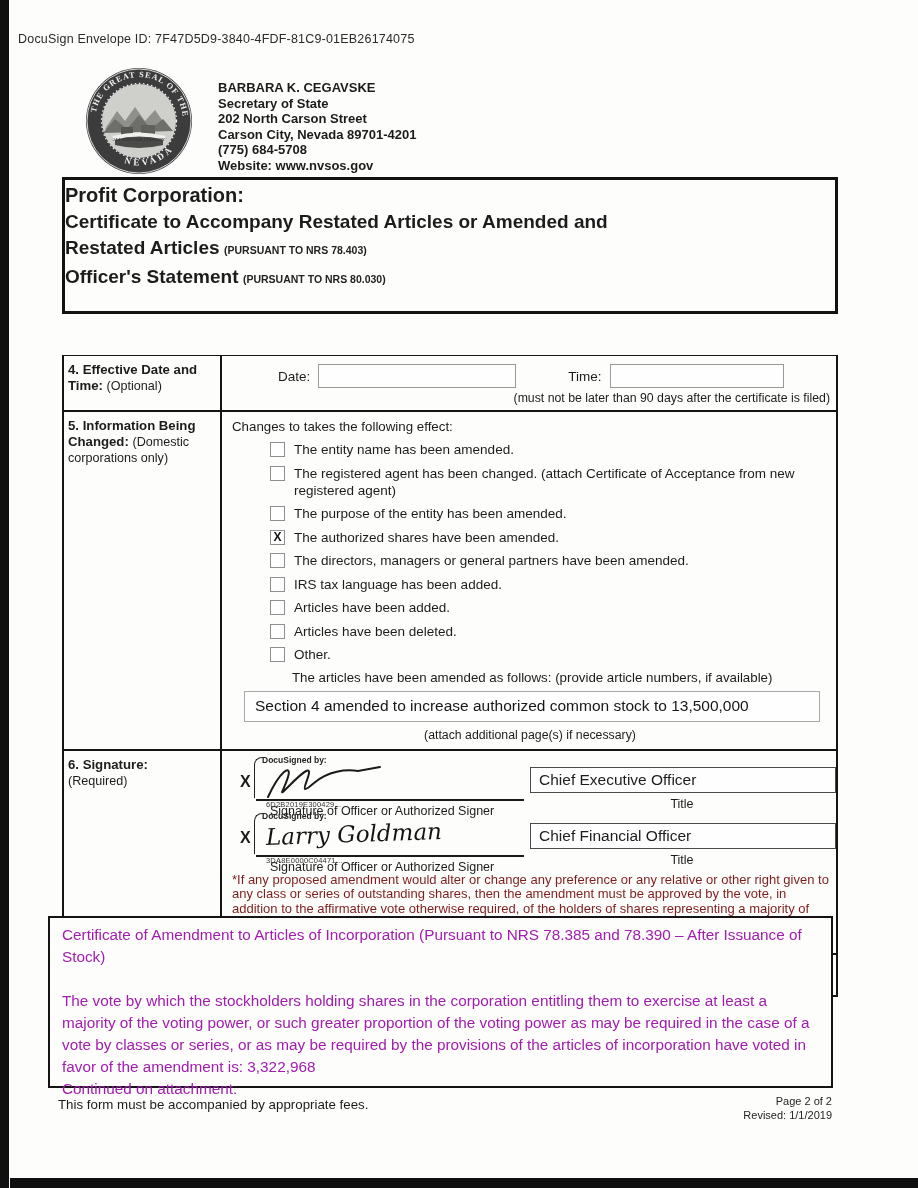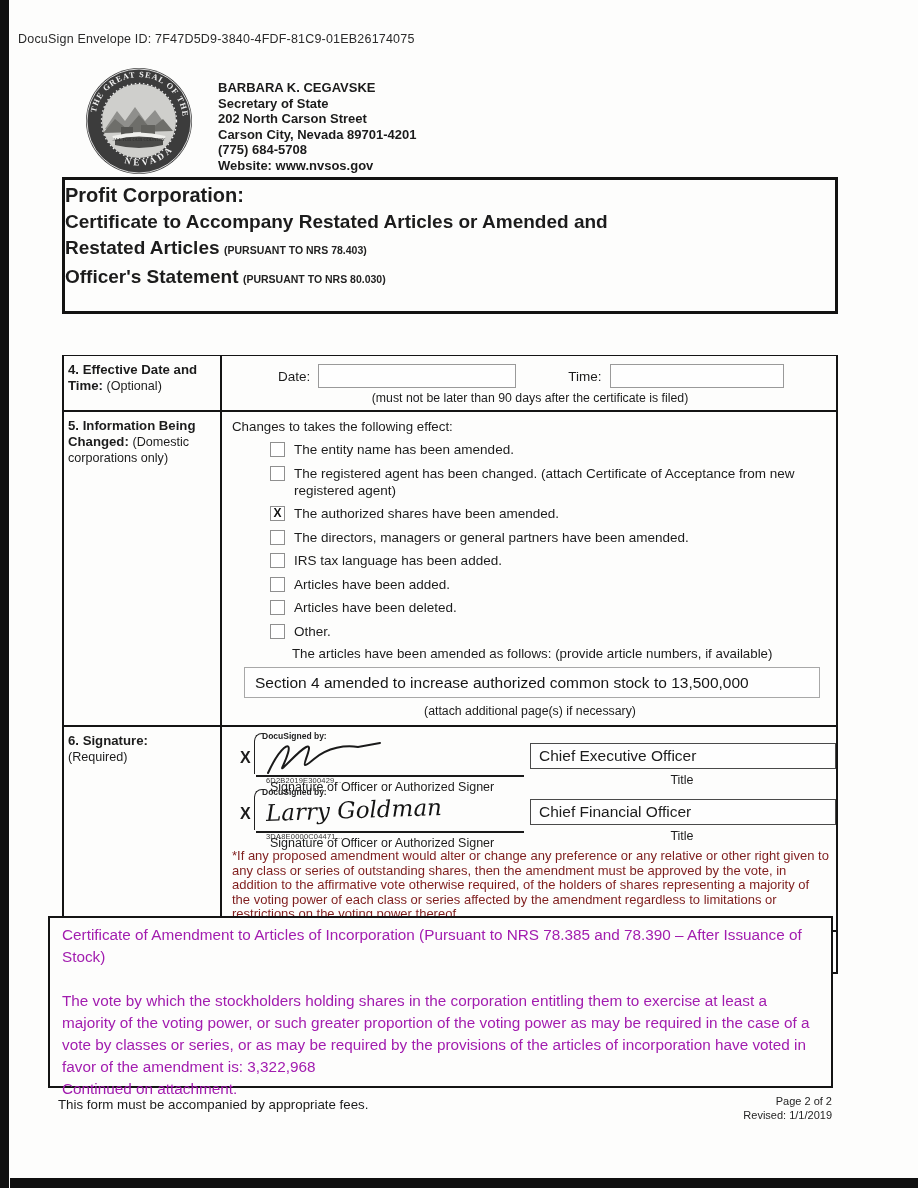--- a/index.html
+++ b/index.html
@@ -45,21 +45,21 @@
   .tlabel .opt{font-weight:normal;font-size:12.6px;}
   .tcell{flex:1;position:relative;padding:4px 6px 4px 8px;}
 
   
   .row4 .tcell{height:46px;}
   .dt-line{display:flex;align-items:center;margin-top:4px;}
   .dt-lab{font-size:13.5px;margin-left:48px;margin-right:8px;}
   .dt-lab2{font-size:13.5px;margin-left:52px;margin-right:8px;}
   .dt-input{width:196px;height:22px;border:1px solid #9a9a9a;background:#fefefe;}
   .dt-input2{width:172px;height:22px;border:1px solid #9a9a9a;background:#fefefe;}
-  .dt-note{text-align:center;font-size:12.3px;margin-top:3px;}
+  .dt-note{text-align:right;font-size:12.3px;margin-top:3px;}
 
   
   .chg-intro{font-size:13.3px;margin:3px 0 7px 2px;}
   .chk-item{display:flex;margin:0 0 6.5px 40px;font-size:13.5px;line-height:17px;}
   .chk-box{
     width:13px;height:13px;flex:0 0 13px;border:1px solid #8f8f8f;background:#fff;
     margin:1px 9px 0 0;position:relative;font-size:12px;line-height:13px;text-align:center;
     color:#111;font-weight:bold;
   }
   .chk-label{max-width:555px;}
@@ -199,20 +199,24 @@
       <div id="checkbox-list">
           <div class="chk-item">
             <span class="chk-box"></span>
             <span class="chk-label">The entity name has been amended.</span>
           </div>
           <div class="chk-item">
             <span class="chk-box"></span>
             <span class="chk-label">The registered agent has been changed. (attach Certificate of Acceptance from new registered agent)</span>
           </div>
           <div class="chk-item">
+            <span class="chk-box"></span>
+            <span class="chk-label">The purpose of the entity has been amended.</span>
+          </div>
+          <div class="chk-item">
             <span class="chk-box">X</span>
             <span class="chk-label">The authorized shares have been amended.</span>
           </div>
           <div class="chk-item">
             <span class="chk-box"></span>
             <span class="chk-label">The directors, managers or general partners have been amended.</span>
           </div>
           <div class="chk-item">
             <span class="chk-box"></span>
             <span class="chk-label">IRS tax language has been added.</span>

